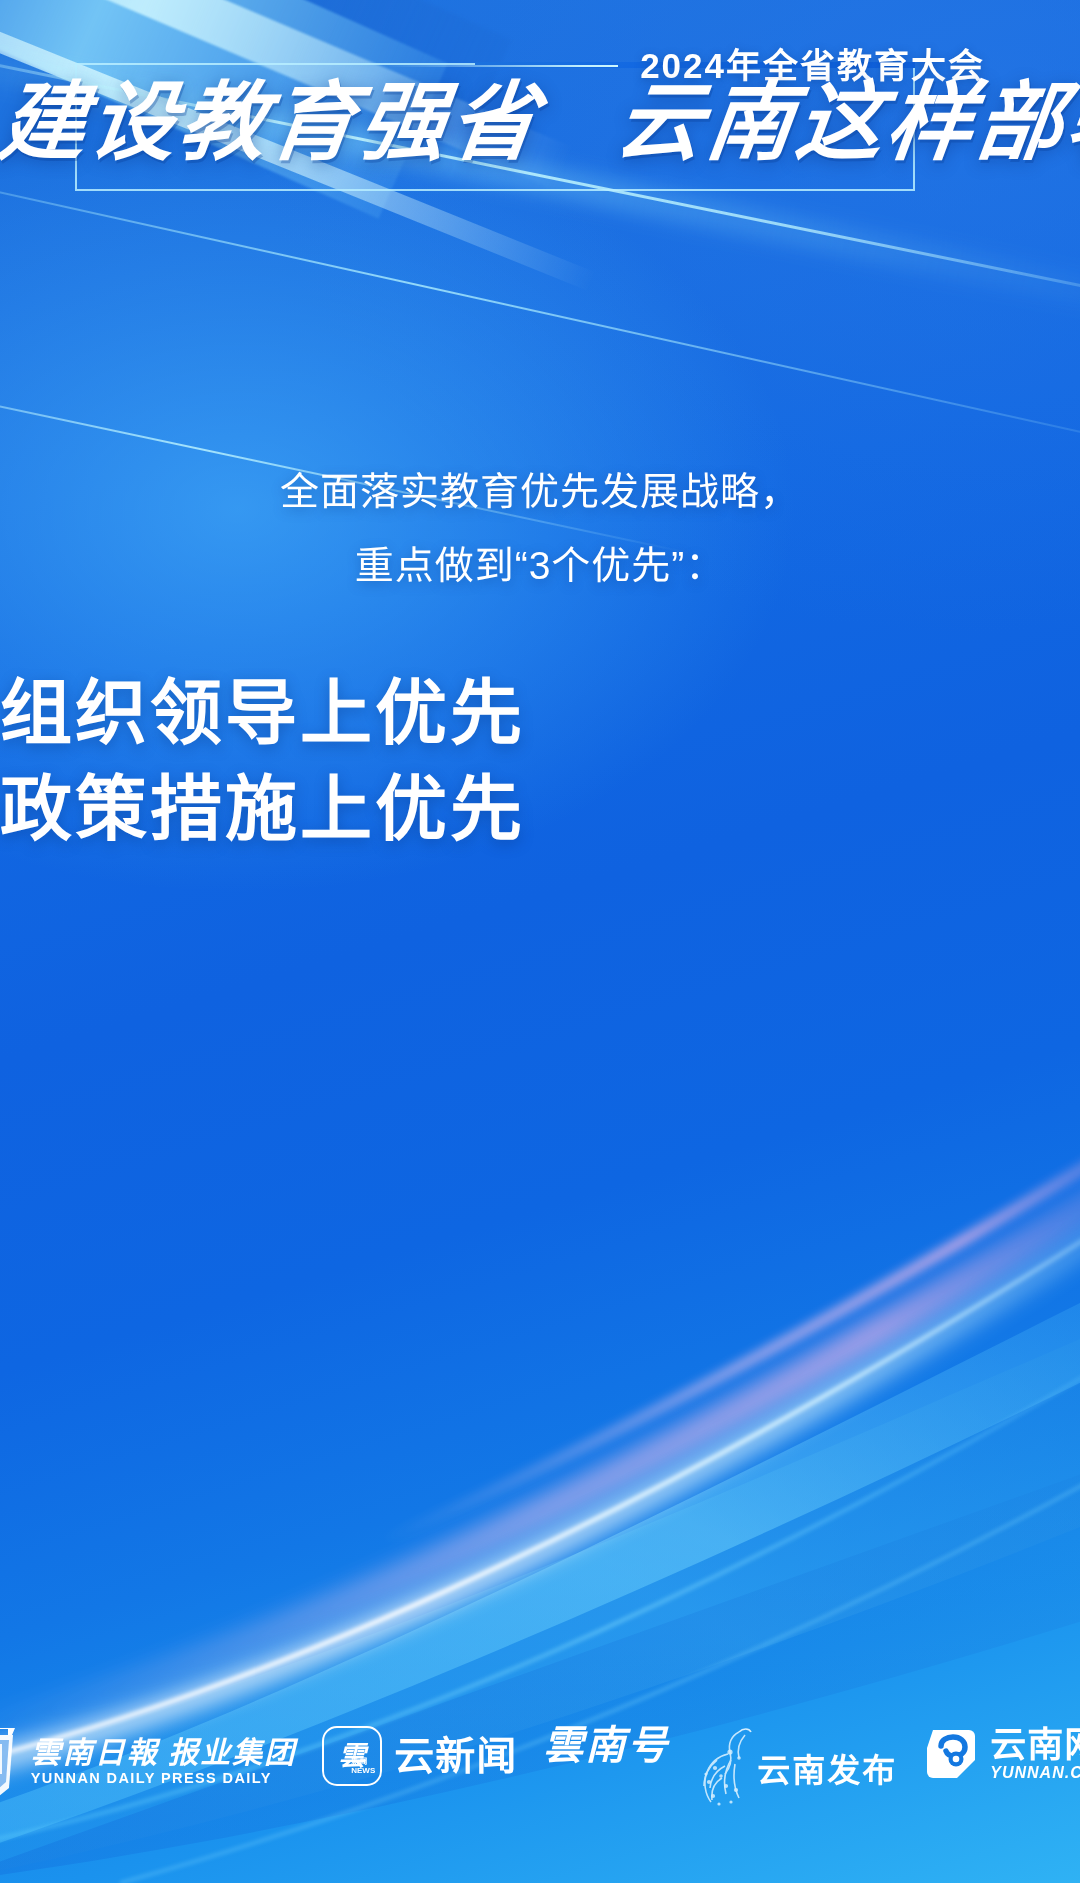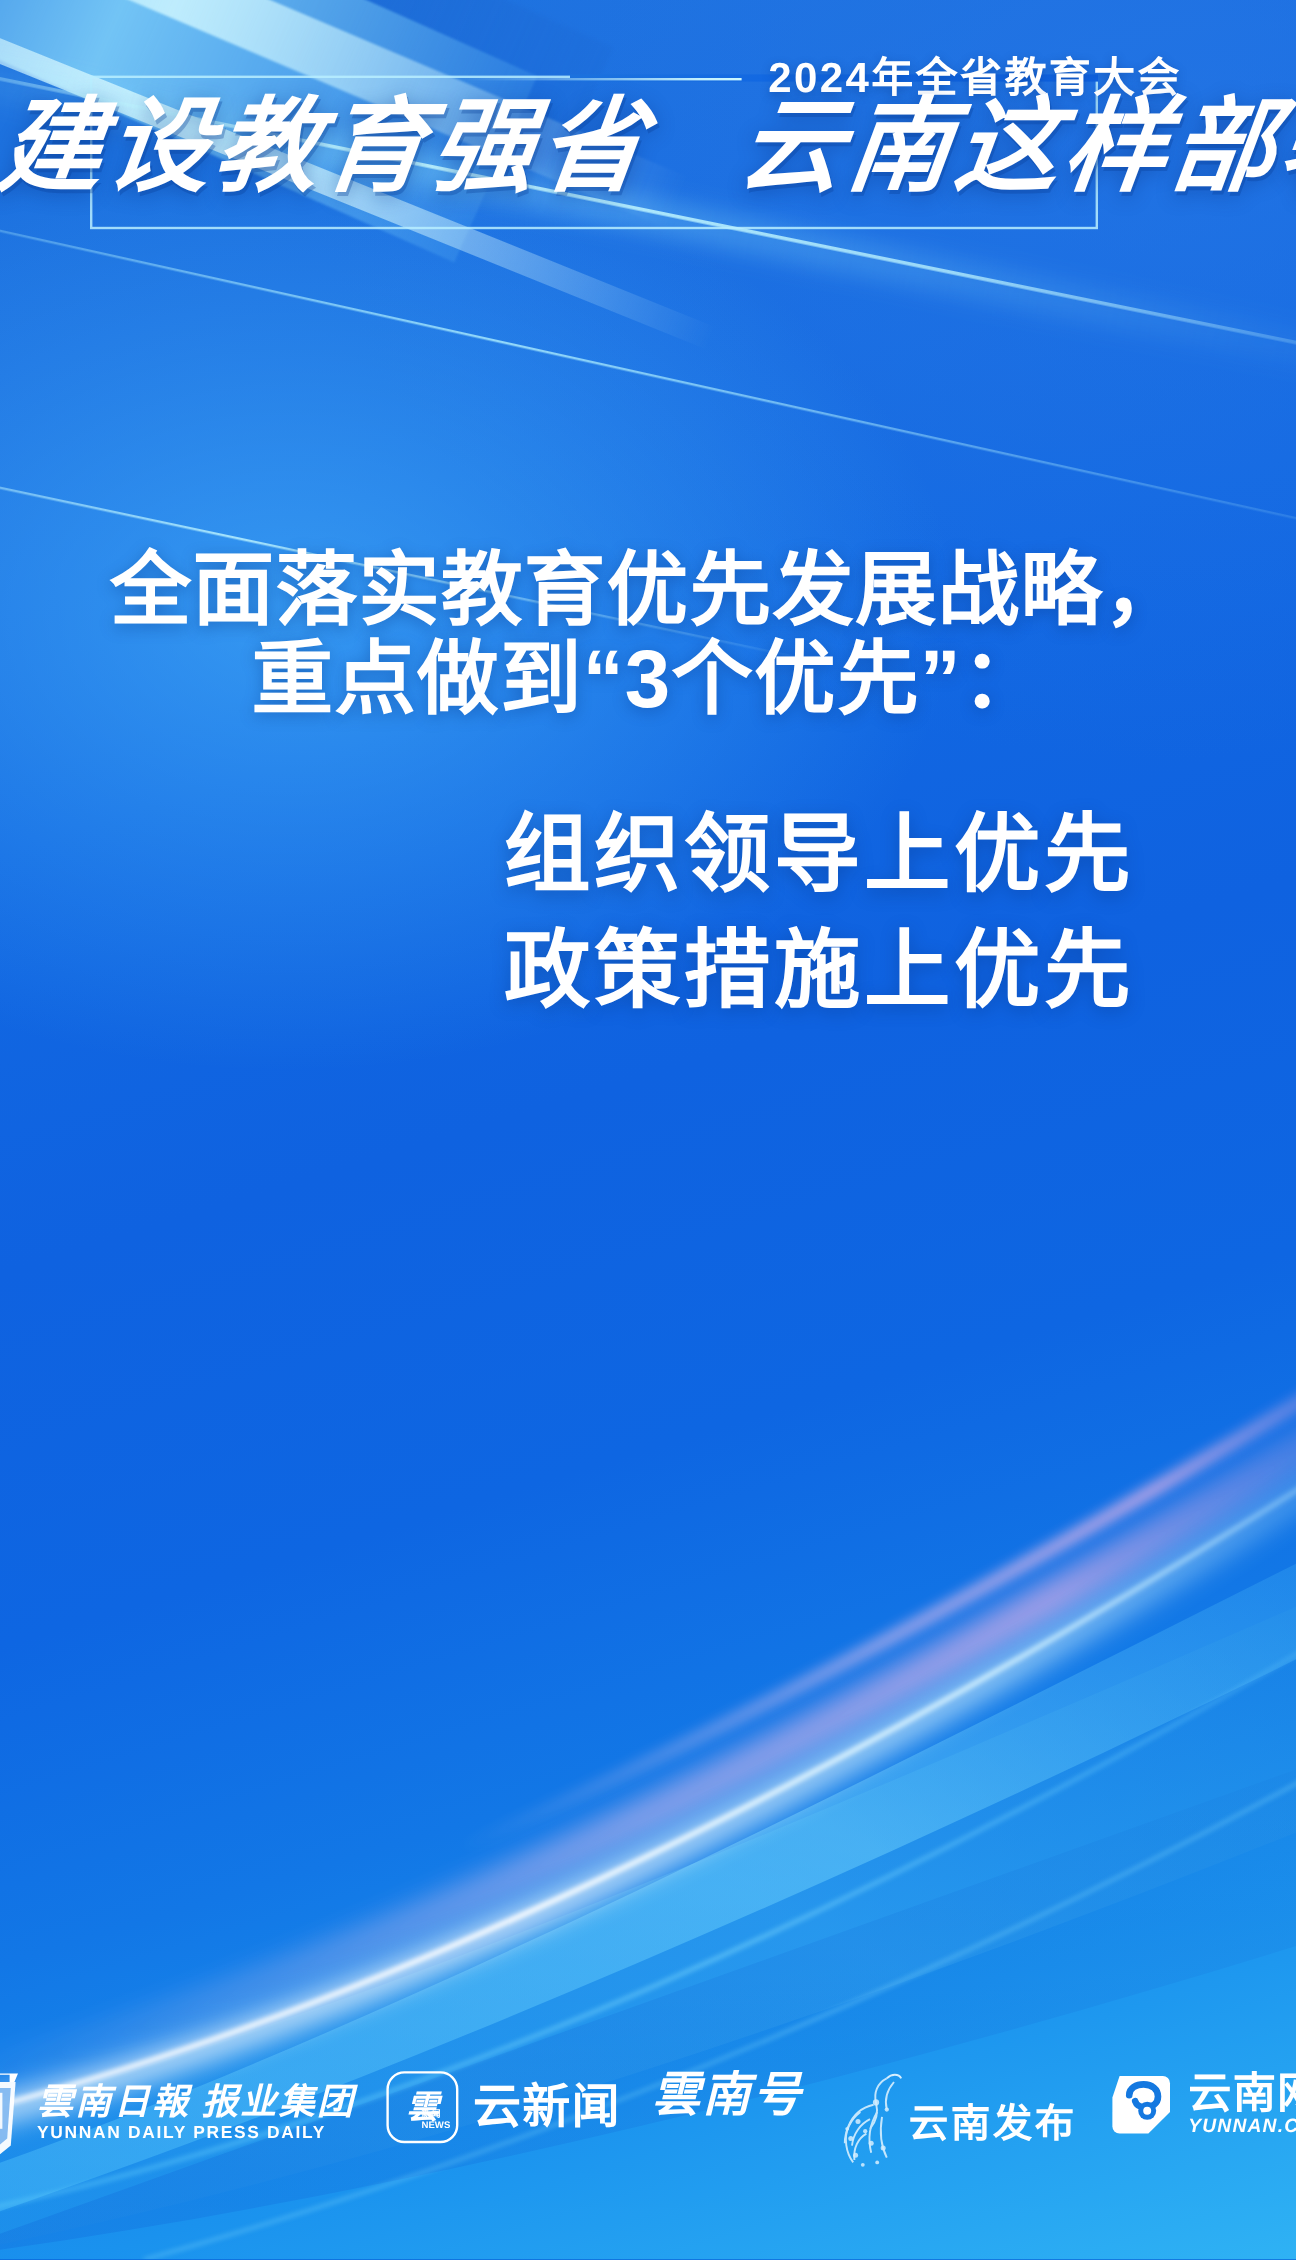--- a/index.html
+++ b/index.html
@@ -127,29 +127,29 @@
     transform:skewX(-7deg);
   }
   .main-title .gap { display:inline-block; width:26px; }
 
   
   .message {
     position:absolute; top:455px; left:0; width:1080px;
     text-align:center; color:#ffffff;
   }
   .msg-line {
-    font-size:68px; font-weight:700; line-height:74px;
+    font-size:39px; font-weight:400; line-height:74px;
     letter-spacing:1px;
     text-shadow:0 3px 12px rgba(8,55,135,0.40);
     white-space:nowrap;
   }
 
   .priority-list {
     position:absolute; top:665px; left:0; width:917px;
-    text-align:right; color:#ffffff;margin-left:28px;
+    text-align:left; color:#ffffff;
   }
   .priority-item {
     font-size:72px; font-weight:700; line-height:96px;
     letter-spacing:3px;
     text-shadow:0 4px 14px rgba(8,55,135,0.42);
     white-space:nowrap;
   }
 
   
   .footer {

